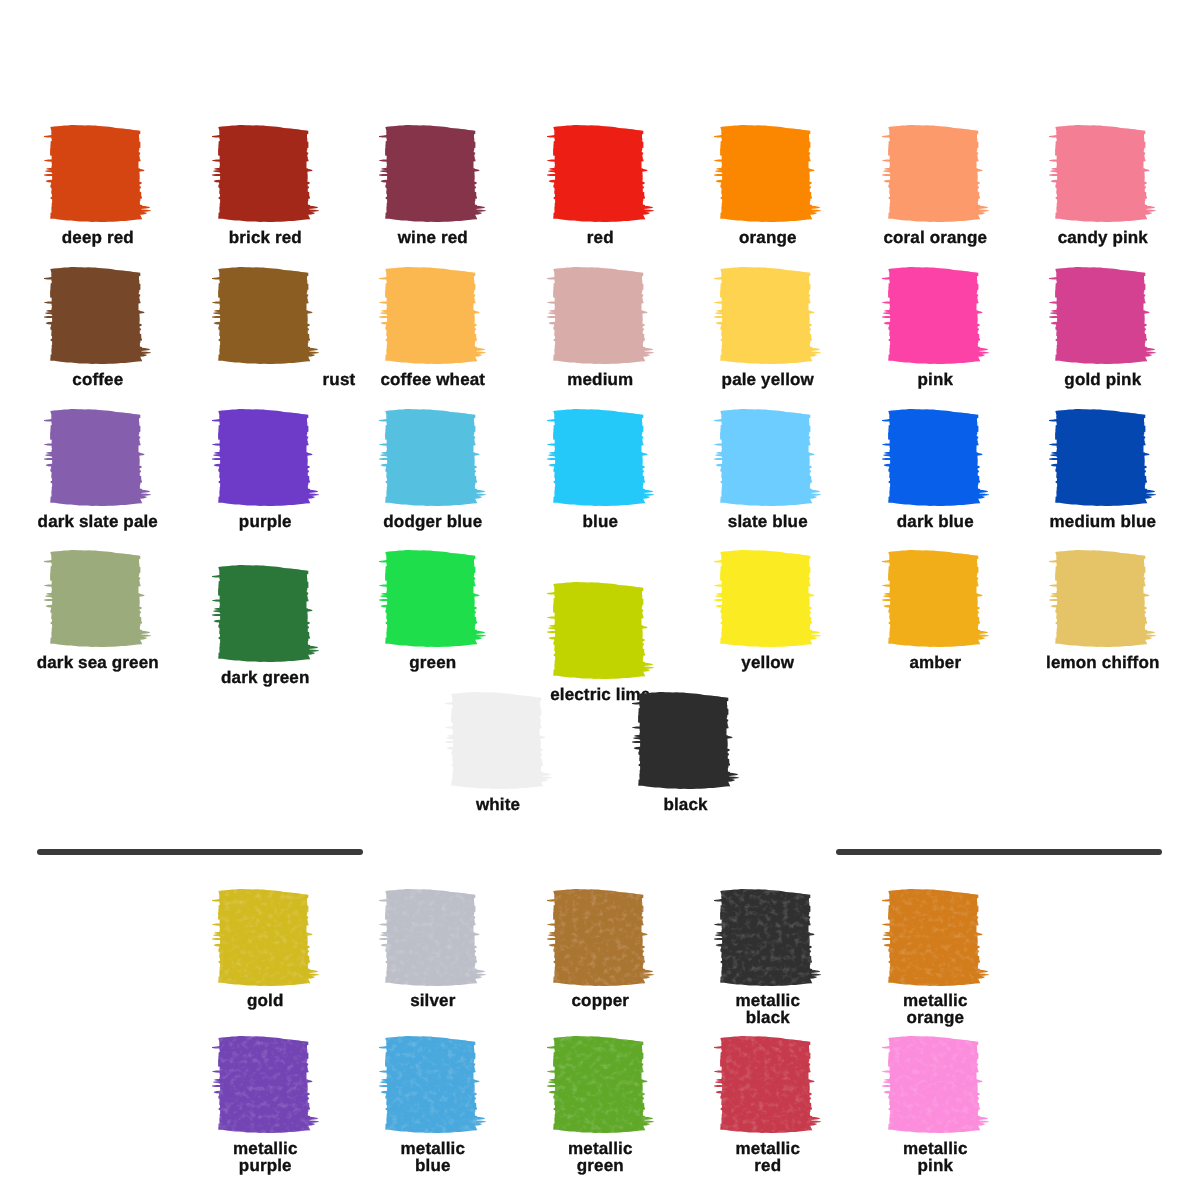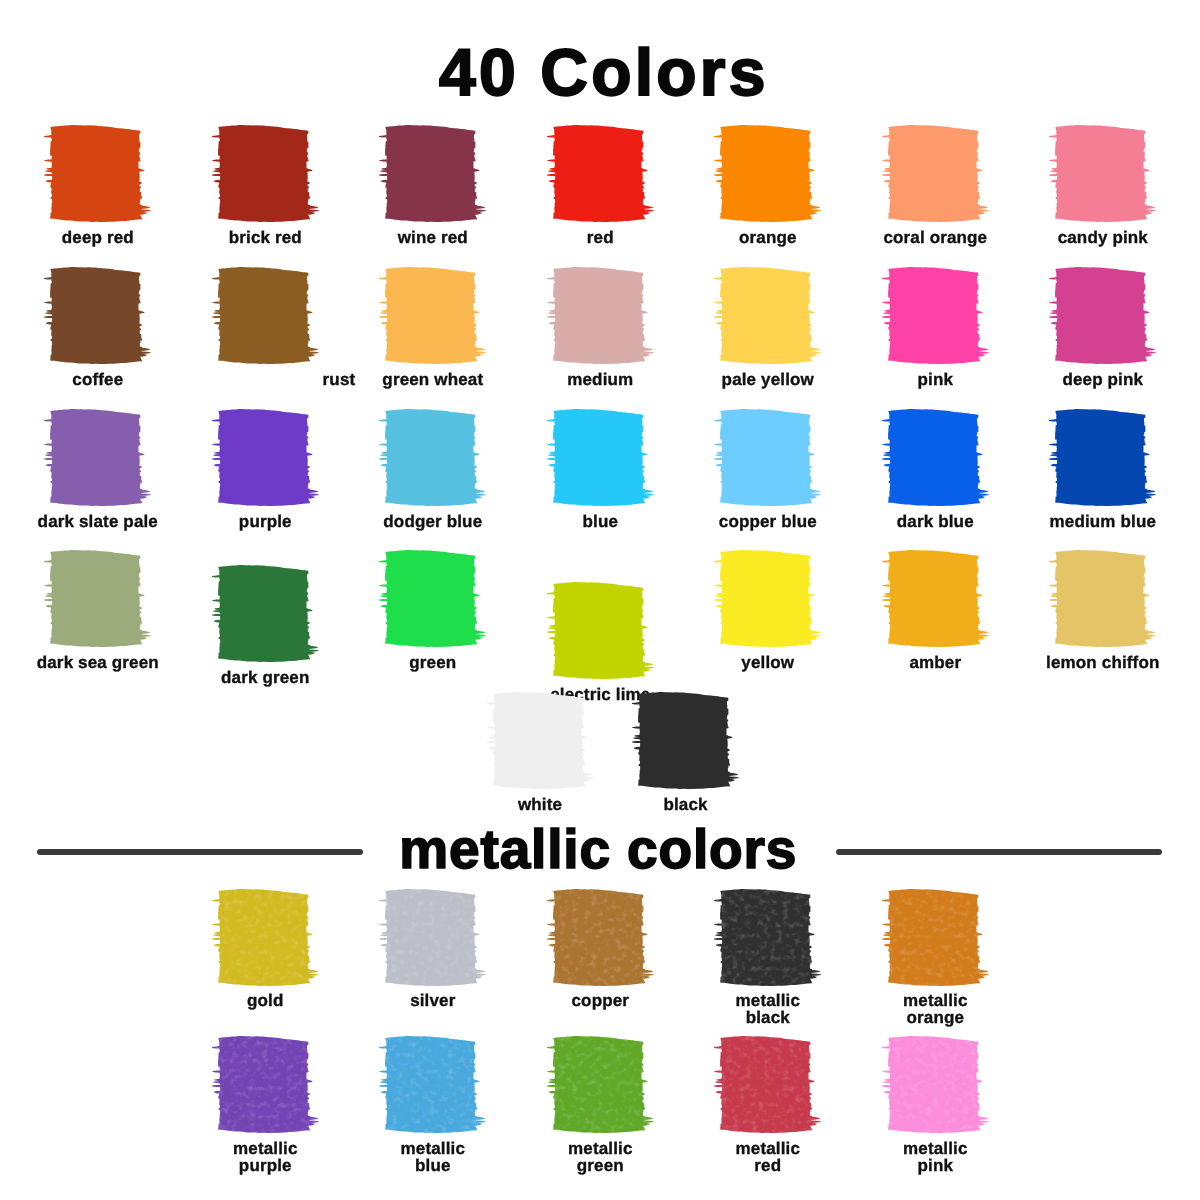--- a/index.html
+++ b/index.html
@@ -36,21 +36,20 @@
   }
   .rule{position:absolute;height:6.4px;border-radius:3.2px;background:#3A3A3A;}
   .rule.left{left:37px;top:848.6px;width:325.5px;}
   .rule.right{left:836px;top:848.6px;width:326px;}
 </style>
 </head>
 <body>
 
 <div id="page">
 
-  <div class="title">40 Colors</div>
 
   <div class="grid" id="grid">
       <div class="cell" style="left:7.799999999999997px;top:125px;width:180px;">
         <svg class="sw" width="107" height="97" viewBox="0 0 107 97" role="img">
           <path d="M6.3 1.9L9.7 1.5L13.2 1.2L16.7 0.9L20.1 0.6L23.6 0.5L27.0 0.0L30.5 0.1L34.0 0.3L37.4 0.2L40.9 0.4L44.4 0.2L47.8 0.5L51.3 0.6L54.7 1.0L58.2 1.3L61.7 1.4L65.1 1.8L68.6 2.2L72.0 2.9L75.5 3.2L79.0 3.4L82.4 4.1L85.9 4.3L89.4 5.0L92.8 5.2L96.3 5.7V9.0L95.0 9.3V12.8L95.3 13.1V16.6L96.4 16.9V18.9V19.2V22.7L95.3 23.0V25.3L94.8 25.6V27.3L96.2 27.6V29.3L95.4 29.6V31.8L95.8 32.1V34.3L96.5 34.6V36.3L94.5 36.6V39.7V40.0V43.2L96.1 43.4V44.0L97.9 44.2L100.3 44.9V45.9L96.6 46.5L95.4 46.8L95.7 51.1V51.4V54.2L95.5 54.5V56.7L97.5 57.0V59.0L95.7 59.3V61.2L96.9 61.5V63.3L95.8 63.6V66.8L97.2 67.1V69.3L97.3 69.6V71.4L98.0 71.7V73.4L96.4 73.7V75.8L95.9 76.1V79.6L98.0 79.9V80.8L100.7 81.1L105.7 82.0V82.9L99.8 83.7L96.8 84.1L98.0 84.5L102.9 84.7L107.0 85.4V86.0L101.4 86.7L97.2 87.0L97.0 86.8L99.9 87.0L102.7 87.8V88.6L99.4 89.4L96.2 89.7L98.3 94.3L97.8 94.5V94.0V94.2L93.7 94.5L89.5 95.0L85.3 95.6L81.2 96.0H77.0L72.9 96.5L68.7 96.7L64.5 96.8L60.4 96.9L56.2 97.0L52.1 96.8L47.9 96.9L43.7 96.6L39.6 96.5L35.4 96.4L31.2 96.1L27.1 95.6H22.9L18.8 95.0L14.6 94.5L10.4 93.8L6.3 93.7V91.3L6.5 91.0V87.8L7.5 87.5V85.2L7.4 84.9V81.7L7.7 81.4V78.1L8.1 77.8V74.3L6.7 74.0V72.1L8.0 71.8V69.2L7.3 69.0V65.9L7.5 65.6V62.9L6.4 62.6V59.7L7.1 59.5V57.5L3.9 57.3L1.9 56.6V55.7L4.5 55.0L8.1 54.8V51.1L3.2 50.9L0.1 50.4V49.6L4.1 49.1L8.5 48.9L7.3 47.2L4.0 47.0L1.3 46.4V45.8L4.5 45.3L8.5 45.0H6.5L4.4 44.8L2.4 44.3V43.6L5.2 43.1L7.3 42.9L8.0 39.0L7.6 38.7V36.7L3.8 36.5L0.1 35.8V35.3L4.3 34.6L7.6 34.4L7.7 30.8L6.1 30.5V27.1V26.8V23.5L6.4 23.2V19.7L6.6 19.4V16.4L7.7 16.1V14.2L7.4 13.9V12.6L3.6 12.4L0.0 11.9V10.9L4.5 10.4L7.4 10.1L7.2 6.8L7.5 6.6Z" fill="#D54512"></path>
         </svg>
         <div class="lab">deep red</div>
       </div>
       <div class="cell" style="left:175.3px;top:125px;width:180px;">
         <svg class="sw" width="107" height="97" viewBox="0 0 107 97" role="img">
@@ -97,21 +96,21 @@
       <div class="cell" style="left:175.3px;top:267px;width:180px;text-align:right;">
         <svg class="sw" width="107" height="97" viewBox="0 0 107 97" role="img">
           <path d="M6.3 1.9L9.7 1.5L13.2 1.2L16.7 0.9L20.1 0.6L23.6 0.5L27.0 0.0L30.5 0.1L34.0 0.3L37.4 0.2L40.9 0.4L44.4 0.2L47.8 0.5L51.3 0.6L54.7 1.0L58.2 1.3L61.7 1.4L65.1 1.8L68.6 2.2L72.0 2.9L75.5 3.2L79.0 3.4L82.4 4.1L85.9 4.3L89.4 5.0L92.8 5.2L96.3 5.7V9.0L95.0 9.3V12.8L95.3 13.1V16.6L96.4 16.9V18.9V19.2V22.7L95.3 23.0V25.3L94.8 25.6V27.3L96.2 27.6V29.3L95.4 29.6V31.8L95.8 32.1V34.3L96.5 34.6V36.3L94.5 36.6V39.7V40.0V43.2L96.1 43.4V44.0L97.9 44.2L100.3 44.9V45.9L96.6 46.5L95.4 46.8L95.7 51.1V51.4V54.2L95.5 54.5V56.7L97.5 57.0V59.0L95.7 59.3V61.2L96.9 61.5V63.3L95.8 63.6V66.8L97.2 67.1V69.3L97.3 69.6V71.4L98.0 71.7V73.4L96.4 73.7V75.8L95.9 76.1V79.6L98.0 79.9V80.8L100.7 81.1L105.7 82.0V82.9L99.8 83.7L96.8 84.1L98.0 84.5L102.9 84.7L107.0 85.4V86.0L101.4 86.7L97.2 87.0L97.0 86.8L99.9 87.0L102.7 87.8V88.6L99.4 89.4L96.2 89.7L98.3 94.3L97.8 94.5V94.0V94.2L93.7 94.5L89.5 95.0L85.3 95.6L81.2 96.0H77.0L72.9 96.5L68.7 96.7L64.5 96.8L60.4 96.9L56.2 97.0L52.1 96.8L47.9 96.9L43.7 96.6L39.6 96.5L35.4 96.4L31.2 96.1L27.1 95.6H22.9L18.8 95.0L14.6 94.5L10.4 93.8L6.3 93.7V91.3L6.5 91.0V87.8L7.5 87.5V85.2L7.4 84.9V81.7L7.7 81.4V78.1L8.1 77.8V74.3L6.7 74.0V72.1L8.0 71.8V69.2L7.3 69.0V65.9L7.5 65.6V62.9L6.4 62.6V59.7L7.1 59.5V57.5L3.9 57.3L1.9 56.6V55.7L4.5 55.0L8.1 54.8V51.1L3.2 50.9L0.1 50.4V49.6L4.1 49.1L8.5 48.9L7.3 47.2L4.0 47.0L1.3 46.4V45.8L4.5 45.3L8.5 45.0H6.5L4.4 44.8L2.4 44.3V43.6L5.2 43.1L7.3 42.9L8.0 39.0L7.6 38.7V36.7L3.8 36.5L0.1 35.8V35.3L4.3 34.6L7.6 34.4L7.7 30.8L6.1 30.5V27.1V26.8V23.5L6.4 23.2V19.7L6.6 19.4V16.4L7.7 16.1V14.2L7.4 13.9V12.6L3.6 12.4L0.0 11.9V10.9L4.5 10.4L7.4 10.1L7.2 6.8L7.5 6.6Z" fill="#8B5D23"></path>
         </svg>
         <div class="lab">rust</div>
       </div>
       <div class="cell" style="left:342.8px;top:267px;width:180px;">
         <svg class="sw" width="107" height="97" viewBox="0 0 107 97" role="img">
           <path d="M6.3 1.9L9.7 1.5L13.2 1.2L16.7 0.9L20.1 0.6L23.6 0.5L27.0 0.0L30.5 0.1L34.0 0.3L37.4 0.2L40.9 0.4L44.4 0.2L47.8 0.5L51.3 0.6L54.7 1.0L58.2 1.3L61.7 1.4L65.1 1.8L68.6 2.2L72.0 2.9L75.5 3.2L79.0 3.4L82.4 4.1L85.9 4.3L89.4 5.0L92.8 5.2L96.3 5.7V9.0L95.0 9.3V12.8L95.3 13.1V16.6L96.4 16.9V18.9V19.2V22.7L95.3 23.0V25.3L94.8 25.6V27.3L96.2 27.6V29.3L95.4 29.6V31.8L95.8 32.1V34.3L96.5 34.6V36.3L94.5 36.6V39.7V40.0V43.2L96.1 43.4V44.0L97.9 44.2L100.3 44.9V45.9L96.6 46.5L95.4 46.8L95.7 51.1V51.4V54.2L95.5 54.5V56.7L97.5 57.0V59.0L95.7 59.3V61.2L96.9 61.5V63.3L95.8 63.6V66.8L97.2 67.1V69.3L97.3 69.6V71.4L98.0 71.7V73.4L96.4 73.7V75.8L95.9 76.1V79.6L98.0 79.9V80.8L100.7 81.1L105.7 82.0V82.9L99.8 83.7L96.8 84.1L98.0 84.5L102.9 84.7L107.0 85.4V86.0L101.4 86.7L97.2 87.0L97.0 86.8L99.9 87.0L102.7 87.8V88.6L99.4 89.4L96.2 89.7L98.3 94.3L97.8 94.5V94.0V94.2L93.7 94.5L89.5 95.0L85.3 95.6L81.2 96.0H77.0L72.9 96.5L68.7 96.7L64.5 96.8L60.4 96.9L56.2 97.0L52.1 96.8L47.9 96.9L43.7 96.6L39.6 96.5L35.4 96.4L31.2 96.1L27.1 95.6H22.9L18.8 95.0L14.6 94.5L10.4 93.8L6.3 93.7V91.3L6.5 91.0V87.8L7.5 87.5V85.2L7.4 84.9V81.7L7.7 81.4V78.1L8.1 77.8V74.3L6.7 74.0V72.1L8.0 71.8V69.2L7.3 69.0V65.9L7.5 65.6V62.9L6.4 62.6V59.7L7.1 59.5V57.5L3.9 57.3L1.9 56.6V55.7L4.5 55.0L8.1 54.8V51.1L3.2 50.9L0.1 50.4V49.6L4.1 49.1L8.5 48.9L7.3 47.2L4.0 47.0L1.3 46.4V45.8L4.5 45.3L8.5 45.0H6.5L4.4 44.8L2.4 44.3V43.6L5.2 43.1L7.3 42.9L8.0 39.0L7.6 38.7V36.7L3.8 36.5L0.1 35.8V35.3L4.3 34.6L7.6 34.4L7.7 30.8L6.1 30.5V27.1V26.8V23.5L6.4 23.2V19.7L6.6 19.4V16.4L7.7 16.1V14.2L7.4 13.9V12.6L3.6 12.4L0.0 11.9V10.9L4.5 10.4L7.4 10.1L7.2 6.8L7.5 6.6Z" fill="#FBB750"></path>
         </svg>
-        <div class="lab">green wheat</div>
+        <div class="lab">coffee wheat</div>
       </div>
       <div class="cell" style="left:510.29999999999995px;top:267px;width:180px;">
         <svg class="sw" width="107" height="97" viewBox="0 0 107 97" role="img">
           <path d="M6.3 1.9L9.7 1.5L13.2 1.2L16.7 0.9L20.1 0.6L23.6 0.5L27.0 0.0L30.5 0.1L34.0 0.3L37.4 0.2L40.9 0.4L44.4 0.2L47.8 0.5L51.3 0.6L54.7 1.0L58.2 1.3L61.7 1.4L65.1 1.8L68.6 2.2L72.0 2.9L75.5 3.2L79.0 3.4L82.4 4.1L85.9 4.3L89.4 5.0L92.8 5.2L96.3 5.7V9.0L95.0 9.3V12.8L95.3 13.1V16.6L96.4 16.9V18.9V19.2V22.7L95.3 23.0V25.3L94.8 25.6V27.3L96.2 27.6V29.3L95.4 29.6V31.8L95.8 32.1V34.3L96.5 34.6V36.3L94.5 36.6V39.7V40.0V43.2L96.1 43.4V44.0L97.9 44.2L100.3 44.9V45.9L96.6 46.5L95.4 46.8L95.7 51.1V51.4V54.2L95.5 54.5V56.7L97.5 57.0V59.0L95.7 59.3V61.2L96.9 61.5V63.3L95.8 63.6V66.8L97.2 67.1V69.3L97.3 69.6V71.4L98.0 71.7V73.4L96.4 73.7V75.8L95.9 76.1V79.6L98.0 79.9V80.8L100.7 81.1L105.7 82.0V82.9L99.8 83.7L96.8 84.1L98.0 84.5L102.9 84.7L107.0 85.4V86.0L101.4 86.7L97.2 87.0L97.0 86.8L99.9 87.0L102.7 87.8V88.6L99.4 89.4L96.2 89.7L98.3 94.3L97.8 94.5V94.0V94.2L93.7 94.5L89.5 95.0L85.3 95.6L81.2 96.0H77.0L72.9 96.5L68.7 96.7L64.5 96.8L60.4 96.9L56.2 97.0L52.1 96.8L47.9 96.9L43.7 96.6L39.6 96.5L35.4 96.4L31.2 96.1L27.1 95.6H22.9L18.8 95.0L14.6 94.5L10.4 93.8L6.3 93.7V91.3L6.5 91.0V87.8L7.5 87.5V85.2L7.4 84.9V81.7L7.7 81.4V78.1L8.1 77.8V74.3L6.7 74.0V72.1L8.0 71.8V69.2L7.3 69.0V65.9L7.5 65.6V62.9L6.4 62.6V59.7L7.1 59.5V57.5L3.9 57.3L1.9 56.6V55.7L4.5 55.0L8.1 54.8V51.1L3.2 50.9L0.1 50.4V49.6L4.1 49.1L8.5 48.9L7.3 47.2L4.0 47.0L1.3 46.4V45.8L4.5 45.3L8.5 45.0H6.5L4.4 44.8L2.4 44.3V43.6L5.2 43.1L7.3 42.9L8.0 39.0L7.6 38.7V36.7L3.8 36.5L0.1 35.8V35.3L4.3 34.6L7.6 34.4L7.7 30.8L6.1 30.5V27.1V26.8V23.5L6.4 23.2V19.7L6.6 19.4V16.4L7.7 16.1V14.2L7.4 13.9V12.6L3.6 12.4L0.0 11.9V10.9L4.5 10.4L7.4 10.1L7.2 6.8L7.5 6.6Z" fill="#D8ACA8"></path>
         </svg>
         <div class="lab">medium</div>
       </div>
       <div class="cell" style="left:677.8px;top:267px;width:180px;">
         <svg class="sw" width="107" height="97" viewBox="0 0 107 97" role="img">
           <path d="M6.3 1.9L9.7 1.5L13.2 1.2L16.7 0.9L20.1 0.6L23.6 0.5L27.0 0.0L30.5 0.1L34.0 0.3L37.4 0.2L40.9 0.4L44.4 0.2L47.8 0.5L51.3 0.6L54.7 1.0L58.2 1.3L61.7 1.4L65.1 1.8L68.6 2.2L72.0 2.9L75.5 3.2L79.0 3.4L82.4 4.1L85.9 4.3L89.4 5.0L92.8 5.2L96.3 5.7V9.0L95.0 9.3V12.8L95.3 13.1V16.6L96.4 16.9V18.9V19.2V22.7L95.3 23.0V25.3L94.8 25.6V27.3L96.2 27.6V29.3L95.4 29.6V31.8L95.8 32.1V34.3L96.5 34.6V36.3L94.5 36.6V39.7V40.0V43.2L96.1 43.4V44.0L97.9 44.2L100.3 44.9V45.9L96.6 46.5L95.4 46.8L95.7 51.1V51.4V54.2L95.5 54.5V56.7L97.5 57.0V59.0L95.7 59.3V61.2L96.9 61.5V63.3L95.8 63.6V66.8L97.2 67.1V69.3L97.3 69.6V71.4L98.0 71.7V73.4L96.4 73.7V75.8L95.9 76.1V79.6L98.0 79.9V80.8L100.7 81.1L105.7 82.0V82.9L99.8 83.7L96.8 84.1L98.0 84.5L102.9 84.7L107.0 85.4V86.0L101.4 86.7L97.2 87.0L97.0 86.8L99.9 87.0L102.7 87.8V88.6L99.4 89.4L96.2 89.7L98.3 94.3L97.8 94.5V94.0V94.2L93.7 94.5L89.5 95.0L85.3 95.6L81.2 96.0H77.0L72.9 96.5L68.7 96.7L64.5 96.8L60.4 96.9L56.2 97.0L52.1 96.8L47.9 96.9L43.7 96.6L39.6 96.5L35.4 96.4L31.2 96.1L27.1 95.6H22.9L18.8 95.0L14.6 94.5L10.4 93.8L6.3 93.7V91.3L6.5 91.0V87.8L7.5 87.5V85.2L7.4 84.9V81.7L7.7 81.4V78.1L8.1 77.8V74.3L6.7 74.0V72.1L8.0 71.8V69.2L7.3 69.0V65.9L7.5 65.6V62.9L6.4 62.6V59.7L7.1 59.5V57.5L3.9 57.3L1.9 56.6V55.7L4.5 55.0L8.1 54.8V51.1L3.2 50.9L0.1 50.4V49.6L4.1 49.1L8.5 48.9L7.3 47.2L4.0 47.0L1.3 46.4V45.8L4.5 45.3L8.5 45.0H6.5L4.4 44.8L2.4 44.3V43.6L5.2 43.1L7.3 42.9L8.0 39.0L7.6 38.7V36.7L3.8 36.5L0.1 35.8V35.3L4.3 34.6L7.6 34.4L7.7 30.8L6.1 30.5V27.1V26.8V23.5L6.4 23.2V19.7L6.6 19.4V16.4L7.7 16.1V14.2L7.4 13.9V12.6L3.6 12.4L0.0 11.9V10.9L4.5 10.4L7.4 10.1L7.2 6.8L7.5 6.6Z" fill="#FED350"></path>
@@ -121,21 +120,21 @@
       <div class="cell" style="left:845.3px;top:267px;width:180px;">
         <svg class="sw" width="107" height="97" viewBox="0 0 107 97" role="img">
           <path d="M6.3 1.9L9.7 1.5L13.2 1.2L16.7 0.9L20.1 0.6L23.6 0.5L27.0 0.0L30.5 0.1L34.0 0.3L37.4 0.2L40.9 0.4L44.4 0.2L47.8 0.5L51.3 0.6L54.7 1.0L58.2 1.3L61.7 1.4L65.1 1.8L68.6 2.2L72.0 2.9L75.5 3.2L79.0 3.4L82.4 4.1L85.9 4.3L89.4 5.0L92.8 5.2L96.3 5.7V9.0L95.0 9.3V12.8L95.3 13.1V16.6L96.4 16.9V18.9V19.2V22.7L95.3 23.0V25.3L94.8 25.6V27.3L96.2 27.6V29.3L95.4 29.6V31.8L95.8 32.1V34.3L96.5 34.6V36.3L94.5 36.6V39.7V40.0V43.2L96.1 43.4V44.0L97.9 44.2L100.3 44.9V45.9L96.6 46.5L95.4 46.8L95.7 51.1V51.4V54.2L95.5 54.5V56.7L97.5 57.0V59.0L95.7 59.3V61.2L96.9 61.5V63.3L95.8 63.6V66.8L97.2 67.1V69.3L97.3 69.6V71.4L98.0 71.7V73.4L96.4 73.7V75.8L95.9 76.1V79.6L98.0 79.9V80.8L100.7 81.1L105.7 82.0V82.9L99.8 83.7L96.8 84.1L98.0 84.5L102.9 84.7L107.0 85.4V86.0L101.4 86.7L97.2 87.0L97.0 86.8L99.9 87.0L102.7 87.8V88.6L99.4 89.4L96.2 89.7L98.3 94.3L97.8 94.5V94.0V94.2L93.7 94.5L89.5 95.0L85.3 95.6L81.2 96.0H77.0L72.9 96.5L68.7 96.7L64.5 96.8L60.4 96.9L56.2 97.0L52.1 96.8L47.9 96.9L43.7 96.6L39.6 96.5L35.4 96.4L31.2 96.1L27.1 95.6H22.9L18.8 95.0L14.6 94.5L10.4 93.8L6.3 93.7V91.3L6.5 91.0V87.8L7.5 87.5V85.2L7.4 84.9V81.7L7.7 81.4V78.1L8.1 77.8V74.3L6.7 74.0V72.1L8.0 71.8V69.2L7.3 69.0V65.9L7.5 65.6V62.9L6.4 62.6V59.7L7.1 59.5V57.5L3.9 57.3L1.9 56.6V55.7L4.5 55.0L8.1 54.8V51.1L3.2 50.9L0.1 50.4V49.6L4.1 49.1L8.5 48.9L7.3 47.2L4.0 47.0L1.3 46.4V45.8L4.5 45.3L8.5 45.0H6.5L4.4 44.8L2.4 44.3V43.6L5.2 43.1L7.3 42.9L8.0 39.0L7.6 38.7V36.7L3.8 36.5L0.1 35.8V35.3L4.3 34.6L7.6 34.4L7.7 30.8L6.1 30.5V27.1V26.8V23.5L6.4 23.2V19.7L6.6 19.4V16.4L7.7 16.1V14.2L7.4 13.9V12.6L3.6 12.4L0.0 11.9V10.9L4.5 10.4L7.4 10.1L7.2 6.8L7.5 6.6Z" fill="#FD42A7"></path>
         </svg>
         <div class="lab">pink</div>
       </div>
       <div class="cell" style="left:1012.8px;top:267px;width:180px;">
         <svg class="sw" width="107" height="97" viewBox="0 0 107 97" role="img">
           <path d="M6.3 1.9L9.7 1.5L13.2 1.2L16.7 0.9L20.1 0.6L23.6 0.5L27.0 0.0L30.5 0.1L34.0 0.3L37.4 0.2L40.9 0.4L44.4 0.2L47.8 0.5L51.3 0.6L54.7 1.0L58.2 1.3L61.7 1.4L65.1 1.8L68.6 2.2L72.0 2.9L75.5 3.2L79.0 3.4L82.4 4.1L85.9 4.3L89.4 5.0L92.8 5.2L96.3 5.7V9.0L95.0 9.3V12.8L95.3 13.1V16.6L96.4 16.9V18.9V19.2V22.7L95.3 23.0V25.3L94.8 25.6V27.3L96.2 27.6V29.3L95.4 29.6V31.8L95.8 32.1V34.3L96.5 34.6V36.3L94.5 36.6V39.7V40.0V43.2L96.1 43.4V44.0L97.9 44.2L100.3 44.9V45.9L96.6 46.5L95.4 46.8L95.7 51.1V51.4V54.2L95.5 54.5V56.7L97.5 57.0V59.0L95.7 59.3V61.2L96.9 61.5V63.3L95.8 63.6V66.8L97.2 67.1V69.3L97.3 69.6V71.4L98.0 71.7V73.4L96.4 73.7V75.8L95.9 76.1V79.6L98.0 79.9V80.8L100.7 81.1L105.7 82.0V82.9L99.8 83.7L96.8 84.1L98.0 84.5L102.9 84.7L107.0 85.4V86.0L101.4 86.7L97.2 87.0L97.0 86.8L99.9 87.0L102.7 87.8V88.6L99.4 89.4L96.2 89.7L98.3 94.3L97.8 94.5V94.0V94.2L93.7 94.5L89.5 95.0L85.3 95.6L81.2 96.0H77.0L72.9 96.5L68.7 96.7L64.5 96.8L60.4 96.9L56.2 97.0L52.1 96.8L47.9 96.9L43.7 96.6L39.6 96.5L35.4 96.4L31.2 96.1L27.1 95.6H22.9L18.8 95.0L14.6 94.5L10.4 93.8L6.3 93.7V91.3L6.5 91.0V87.8L7.5 87.5V85.2L7.4 84.9V81.7L7.7 81.4V78.1L8.1 77.8V74.3L6.7 74.0V72.1L8.0 71.8V69.2L7.3 69.0V65.9L7.5 65.6V62.9L6.4 62.6V59.7L7.1 59.5V57.5L3.9 57.3L1.9 56.6V55.7L4.5 55.0L8.1 54.8V51.1L3.2 50.9L0.1 50.4V49.6L4.1 49.1L8.5 48.9L7.3 47.2L4.0 47.0L1.3 46.4V45.8L4.5 45.3L8.5 45.0H6.5L4.4 44.8L2.4 44.3V43.6L5.2 43.1L7.3 42.9L8.0 39.0L7.6 38.7V36.7L3.8 36.5L0.1 35.8V35.3L4.3 34.6L7.6 34.4L7.7 30.8L6.1 30.5V27.1V26.8V23.5L6.4 23.2V19.7L6.6 19.4V16.4L7.7 16.1V14.2L7.4 13.9V12.6L3.6 12.4L0.0 11.9V10.9L4.5 10.4L7.4 10.1L7.2 6.8L7.5 6.6Z" fill="#D34190"></path>
         </svg>
-        <div class="lab">deep pink</div>
+        <div class="lab">gold pink</div>
       </div>
       <div class="cell" style="left:7.799999999999997px;top:409px;width:180px;">
         <svg class="sw" width="107" height="97" viewBox="0 0 107 97" role="img">
           <path d="M6.3 1.9L9.7 1.5L13.2 1.2L16.7 0.9L20.1 0.6L23.6 0.5L27.0 0.0L30.5 0.1L34.0 0.3L37.4 0.2L40.9 0.4L44.4 0.2L47.8 0.5L51.3 0.6L54.7 1.0L58.2 1.3L61.7 1.4L65.1 1.8L68.6 2.2L72.0 2.9L75.5 3.2L79.0 3.4L82.4 4.1L85.9 4.3L89.4 5.0L92.8 5.2L96.3 5.7V9.0L95.0 9.3V12.8L95.3 13.1V16.6L96.4 16.9V18.9V19.2V22.7L95.3 23.0V25.3L94.8 25.6V27.3L96.2 27.6V29.3L95.4 29.6V31.8L95.8 32.1V34.3L96.5 34.6V36.3L94.5 36.6V39.7V40.0V43.2L96.1 43.4V44.0L97.9 44.2L100.3 44.9V45.9L96.6 46.5L95.4 46.8L95.7 51.1V51.4V54.2L95.5 54.5V56.7L97.5 57.0V59.0L95.7 59.3V61.2L96.9 61.5V63.3L95.8 63.6V66.8L97.2 67.1V69.3L97.3 69.6V71.4L98.0 71.7V73.4L96.4 73.7V75.8L95.9 76.1V79.6L98.0 79.9V80.8L100.7 81.1L105.7 82.0V82.9L99.8 83.7L96.8 84.1L98.0 84.5L102.9 84.7L107.0 85.4V86.0L101.4 86.7L97.2 87.0L97.0 86.8L99.9 87.0L102.7 87.8V88.6L99.4 89.4L96.2 89.7L98.3 94.3L97.8 94.5V94.0V94.2L93.7 94.5L89.5 95.0L85.3 95.6L81.2 96.0H77.0L72.9 96.5L68.7 96.7L64.5 96.8L60.4 96.9L56.2 97.0L52.1 96.8L47.9 96.9L43.7 96.6L39.6 96.5L35.4 96.4L31.2 96.1L27.1 95.6H22.9L18.8 95.0L14.6 94.5L10.4 93.8L6.3 93.7V91.3L6.5 91.0V87.8L7.5 87.5V85.2L7.4 84.9V81.7L7.7 81.4V78.1L8.1 77.8V74.3L6.7 74.0V72.1L8.0 71.8V69.2L7.3 69.0V65.9L7.5 65.6V62.9L6.4 62.6V59.7L7.1 59.5V57.5L3.9 57.3L1.9 56.6V55.7L4.5 55.0L8.1 54.8V51.1L3.2 50.9L0.1 50.4V49.6L4.1 49.1L8.5 48.9L7.3 47.2L4.0 47.0L1.3 46.4V45.8L4.5 45.3L8.5 45.0H6.5L4.4 44.8L2.4 44.3V43.6L5.2 43.1L7.3 42.9L8.0 39.0L7.6 38.7V36.7L3.8 36.5L0.1 35.8V35.3L4.3 34.6L7.6 34.4L7.7 30.8L6.1 30.5V27.1V26.8V23.5L6.4 23.2V19.7L6.6 19.4V16.4L7.7 16.1V14.2L7.4 13.9V12.6L3.6 12.4L0.0 11.9V10.9L4.5 10.4L7.4 10.1L7.2 6.8L7.5 6.6Z" fill="#855EAE"></path>
         </svg>
         <div class="lab">dark slate pale</div>
       </div>
       <div class="cell" style="left:175.3px;top:409px;width:180px;">
         <svg class="sw" width="107" height="97" viewBox="0 0 107 97" role="img">
           <path d="M6.3 1.9L9.7 1.5L13.2 1.2L16.7 0.9L20.1 0.6L23.6 0.5L27.0 0.0L30.5 0.1L34.0 0.3L37.4 0.2L40.9 0.4L44.4 0.2L47.8 0.5L51.3 0.6L54.7 1.0L58.2 1.3L61.7 1.4L65.1 1.8L68.6 2.2L72.0 2.9L75.5 3.2L79.0 3.4L82.4 4.1L85.9 4.3L89.4 5.0L92.8 5.2L96.3 5.7V9.0L95.0 9.3V12.8L95.3 13.1V16.6L96.4 16.9V18.9V19.2V22.7L95.3 23.0V25.3L94.8 25.6V27.3L96.2 27.6V29.3L95.4 29.6V31.8L95.8 32.1V34.3L96.5 34.6V36.3L94.5 36.6V39.7V40.0V43.2L96.1 43.4V44.0L97.9 44.2L100.3 44.9V45.9L96.6 46.5L95.4 46.8L95.7 51.1V51.4V54.2L95.5 54.5V56.7L97.5 57.0V59.0L95.7 59.3V61.2L96.9 61.5V63.3L95.8 63.6V66.8L97.2 67.1V69.3L97.3 69.6V71.4L98.0 71.7V73.4L96.4 73.7V75.8L95.9 76.1V79.6L98.0 79.9V80.8L100.7 81.1L105.7 82.0V82.9L99.8 83.7L96.8 84.1L98.0 84.5L102.9 84.7L107.0 85.4V86.0L101.4 86.7L97.2 87.0L97.0 86.8L99.9 87.0L102.7 87.8V88.6L99.4 89.4L96.2 89.7L98.3 94.3L97.8 94.5V94.0V94.2L93.7 94.5L89.5 95.0L85.3 95.6L81.2 96.0H77.0L72.9 96.5L68.7 96.7L64.5 96.8L60.4 96.9L56.2 97.0L52.1 96.8L47.9 96.9L43.7 96.6L39.6 96.5L35.4 96.4L31.2 96.1L27.1 95.6H22.9L18.8 95.0L14.6 94.5L10.4 93.8L6.3 93.7V91.3L6.5 91.0V87.8L7.5 87.5V85.2L7.4 84.9V81.7L7.7 81.4V78.1L8.1 77.8V74.3L6.7 74.0V72.1L8.0 71.8V69.2L7.3 69.0V65.9L7.5 65.6V62.9L6.4 62.6V59.7L7.1 59.5V57.5L3.9 57.3L1.9 56.6V55.7L4.5 55.0L8.1 54.8V51.1L3.2 50.9L0.1 50.4V49.6L4.1 49.1L8.5 48.9L7.3 47.2L4.0 47.0L1.3 46.4V45.8L4.5 45.3L8.5 45.0H6.5L4.4 44.8L2.4 44.3V43.6L5.2 43.1L7.3 42.9L8.0 39.0L7.6 38.7V36.7L3.8 36.5L0.1 35.8V35.3L4.3 34.6L7.6 34.4L7.7 30.8L6.1 30.5V27.1V26.8V23.5L6.4 23.2V19.7L6.6 19.4V16.4L7.7 16.1V14.2L7.4 13.9V12.6L3.6 12.4L0.0 11.9V10.9L4.5 10.4L7.4 10.1L7.2 6.8L7.5 6.6Z" fill="#6E3AC8"></path>
@@ -151,21 +150,21 @@
       <div class="cell" style="left:510.29999999999995px;top:409px;width:180px;">
         <svg class="sw" width="107" height="97" viewBox="0 0 107 97" role="img">
           <path d="M6.3 1.9L9.7 1.5L13.2 1.2L16.7 0.9L20.1 0.6L23.6 0.5L27.0 0.0L30.5 0.1L34.0 0.3L37.4 0.2L40.9 0.4L44.4 0.2L47.8 0.5L51.3 0.6L54.7 1.0L58.2 1.3L61.7 1.4L65.1 1.8L68.6 2.2L72.0 2.9L75.5 3.2L79.0 3.4L82.4 4.1L85.9 4.3L89.4 5.0L92.8 5.2L96.3 5.7V9.0L95.0 9.3V12.8L95.3 13.1V16.6L96.4 16.9V18.9V19.2V22.7L95.3 23.0V25.3L94.8 25.6V27.3L96.2 27.6V29.3L95.4 29.6V31.8L95.8 32.1V34.3L96.5 34.6V36.3L94.5 36.6V39.7V40.0V43.2L96.1 43.4V44.0L97.9 44.2L100.3 44.9V45.9L96.6 46.5L95.4 46.8L95.7 51.1V51.4V54.2L95.5 54.5V56.7L97.5 57.0V59.0L95.7 59.3V61.2L96.9 61.5V63.3L95.8 63.6V66.8L97.2 67.1V69.3L97.3 69.6V71.4L98.0 71.7V73.4L96.4 73.7V75.8L95.9 76.1V79.6L98.0 79.9V80.8L100.7 81.1L105.7 82.0V82.9L99.8 83.7L96.8 84.1L98.0 84.5L102.9 84.7L107.0 85.4V86.0L101.4 86.7L97.2 87.0L97.0 86.8L99.9 87.0L102.7 87.8V88.6L99.4 89.4L96.2 89.7L98.3 94.3L97.8 94.5V94.0V94.2L93.7 94.5L89.5 95.0L85.3 95.6L81.2 96.0H77.0L72.9 96.5L68.7 96.7L64.5 96.8L60.4 96.9L56.2 97.0L52.1 96.8L47.9 96.9L43.7 96.6L39.6 96.5L35.4 96.4L31.2 96.1L27.1 95.6H22.9L18.8 95.0L14.6 94.5L10.4 93.8L6.3 93.7V91.3L6.5 91.0V87.8L7.5 87.5V85.2L7.4 84.9V81.7L7.7 81.4V78.1L8.1 77.8V74.3L6.7 74.0V72.1L8.0 71.8V69.2L7.3 69.0V65.9L7.5 65.6V62.9L6.4 62.6V59.7L7.1 59.5V57.5L3.9 57.3L1.9 56.6V55.7L4.5 55.0L8.1 54.8V51.1L3.2 50.9L0.1 50.4V49.6L4.1 49.1L8.5 48.9L7.3 47.2L4.0 47.0L1.3 46.4V45.8L4.5 45.3L8.5 45.0H6.5L4.4 44.8L2.4 44.3V43.6L5.2 43.1L7.3 42.9L8.0 39.0L7.6 38.7V36.7L3.8 36.5L0.1 35.8V35.3L4.3 34.6L7.6 34.4L7.7 30.8L6.1 30.5V27.1V26.8V23.5L6.4 23.2V19.7L6.6 19.4V16.4L7.7 16.1V14.2L7.4 13.9V12.6L3.6 12.4L0.0 11.9V10.9L4.5 10.4L7.4 10.1L7.2 6.8L7.5 6.6Z" fill="#24C9FA"></path>
         </svg>
         <div class="lab">blue</div>
       </div>
       <div class="cell" style="left:677.8px;top:409px;width:180px;">
         <svg class="sw" width="107" height="97" viewBox="0 0 107 97" role="img">
           <path d="M6.3 1.9L9.7 1.5L13.2 1.2L16.7 0.9L20.1 0.6L23.6 0.5L27.0 0.0L30.5 0.1L34.0 0.3L37.4 0.2L40.9 0.4L44.4 0.2L47.8 0.5L51.3 0.6L54.7 1.0L58.2 1.3L61.7 1.4L65.1 1.8L68.6 2.2L72.0 2.9L75.5 3.2L79.0 3.4L82.4 4.1L85.9 4.3L89.4 5.0L92.8 5.2L96.3 5.7V9.0L95.0 9.3V12.8L95.3 13.1V16.6L96.4 16.9V18.9V19.2V22.7L95.3 23.0V25.3L94.8 25.6V27.3L96.2 27.6V29.3L95.4 29.6V31.8L95.8 32.1V34.3L96.5 34.6V36.3L94.5 36.6V39.7V40.0V43.2L96.1 43.4V44.0L97.9 44.2L100.3 44.9V45.9L96.6 46.5L95.4 46.8L95.7 51.1V51.4V54.2L95.5 54.5V56.7L97.5 57.0V59.0L95.7 59.3V61.2L96.9 61.5V63.3L95.8 63.6V66.8L97.2 67.1V69.3L97.3 69.6V71.4L98.0 71.7V73.4L96.4 73.7V75.8L95.9 76.1V79.6L98.0 79.9V80.8L100.7 81.1L105.7 82.0V82.9L99.8 83.7L96.8 84.1L98.0 84.5L102.9 84.7L107.0 85.4V86.0L101.4 86.7L97.2 87.0L97.0 86.8L99.9 87.0L102.7 87.8V88.6L99.4 89.4L96.2 89.7L98.3 94.3L97.8 94.5V94.0V94.2L93.7 94.5L89.5 95.0L85.3 95.6L81.2 96.0H77.0L72.9 96.5L68.7 96.7L64.5 96.8L60.4 96.9L56.2 97.0L52.1 96.8L47.9 96.9L43.7 96.6L39.6 96.5L35.4 96.4L31.2 96.1L27.1 95.6H22.9L18.8 95.0L14.6 94.5L10.4 93.8L6.3 93.7V91.3L6.5 91.0V87.8L7.5 87.5V85.2L7.4 84.9V81.7L7.7 81.4V78.1L8.1 77.8V74.3L6.7 74.0V72.1L8.0 71.8V69.2L7.3 69.0V65.9L7.5 65.6V62.9L6.4 62.6V59.7L7.1 59.5V57.5L3.9 57.3L1.9 56.6V55.7L4.5 55.0L8.1 54.8V51.1L3.2 50.9L0.1 50.4V49.6L4.1 49.1L8.5 48.9L7.3 47.2L4.0 47.0L1.3 46.4V45.8L4.5 45.3L8.5 45.0H6.5L4.4 44.8L2.4 44.3V43.6L5.2 43.1L7.3 42.9L8.0 39.0L7.6 38.7V36.7L3.8 36.5L0.1 35.8V35.3L4.3 34.6L7.6 34.4L7.7 30.8L6.1 30.5V27.1V26.8V23.5L6.4 23.2V19.7L6.6 19.4V16.4L7.7 16.1V14.2L7.4 13.9V12.6L3.6 12.4L0.0 11.9V10.9L4.5 10.4L7.4 10.1L7.2 6.8L7.5 6.6Z" fill="#6CCDFE"></path>
         </svg>
-        <div class="lab">copper blue</div>
+        <div class="lab">slate blue</div>
       </div>
       <div class="cell" style="left:845.3px;top:409px;width:180px;">
         <svg class="sw" width="107" height="97" viewBox="0 0 107 97" role="img">
           <path d="M6.3 1.9L9.7 1.5L13.2 1.2L16.7 0.9L20.1 0.6L23.6 0.5L27.0 0.0L30.5 0.1L34.0 0.3L37.4 0.2L40.9 0.4L44.4 0.2L47.8 0.5L51.3 0.6L54.7 1.0L58.2 1.3L61.7 1.4L65.1 1.8L68.6 2.2L72.0 2.9L75.5 3.2L79.0 3.4L82.4 4.1L85.9 4.3L89.4 5.0L92.8 5.2L96.3 5.7V9.0L95.0 9.3V12.8L95.3 13.1V16.6L96.4 16.9V18.9V19.2V22.7L95.3 23.0V25.3L94.8 25.6V27.3L96.2 27.6V29.3L95.4 29.6V31.8L95.8 32.1V34.3L96.5 34.6V36.3L94.5 36.6V39.7V40.0V43.2L96.1 43.4V44.0L97.9 44.2L100.3 44.9V45.9L96.6 46.5L95.4 46.8L95.7 51.1V51.4V54.2L95.5 54.5V56.7L97.5 57.0V59.0L95.7 59.3V61.2L96.9 61.5V63.3L95.8 63.6V66.8L97.2 67.1V69.3L97.3 69.6V71.4L98.0 71.7V73.4L96.4 73.7V75.8L95.9 76.1V79.6L98.0 79.9V80.8L100.7 81.1L105.7 82.0V82.9L99.8 83.7L96.8 84.1L98.0 84.5L102.9 84.7L107.0 85.4V86.0L101.4 86.7L97.2 87.0L97.0 86.8L99.9 87.0L102.7 87.8V88.6L99.4 89.4L96.2 89.7L98.3 94.3L97.8 94.5V94.0V94.2L93.7 94.5L89.5 95.0L85.3 95.6L81.2 96.0H77.0L72.9 96.5L68.7 96.7L64.5 96.8L60.4 96.9L56.2 97.0L52.1 96.8L47.9 96.9L43.7 96.6L39.6 96.5L35.4 96.4L31.2 96.1L27.1 95.6H22.9L18.8 95.0L14.6 94.5L10.4 93.8L6.3 93.7V91.3L6.5 91.0V87.8L7.5 87.5V85.2L7.4 84.9V81.7L7.7 81.4V78.1L8.1 77.8V74.3L6.7 74.0V72.1L8.0 71.8V69.2L7.3 69.0V65.9L7.5 65.6V62.9L6.4 62.6V59.7L7.1 59.5V57.5L3.9 57.3L1.9 56.6V55.7L4.5 55.0L8.1 54.8V51.1L3.2 50.9L0.1 50.4V49.6L4.1 49.1L8.5 48.9L7.3 47.2L4.0 47.0L1.3 46.4V45.8L4.5 45.3L8.5 45.0H6.5L4.4 44.8L2.4 44.3V43.6L5.2 43.1L7.3 42.9L8.0 39.0L7.6 38.7V36.7L3.8 36.5L0.1 35.8V35.3L4.3 34.6L7.6 34.4L7.7 30.8L6.1 30.5V27.1V26.8V23.5L6.4 23.2V19.7L6.6 19.4V16.4L7.7 16.1V14.2L7.4 13.9V12.6L3.6 12.4L0.0 11.9V10.9L4.5 10.4L7.4 10.1L7.2 6.8L7.5 6.6Z" fill="#075FEA"></path>
         </svg>
         <div class="lab">dark blue</div>
       </div>
       <div class="cell" style="left:1012.8px;top:409px;width:180px;">
         <svg class="sw" width="107" height="97" viewBox="0 0 107 97" role="img">
           <path d="M6.3 1.9L9.7 1.5L13.2 1.2L16.7 0.9L20.1 0.6L23.6 0.5L27.0 0.0L30.5 0.1L34.0 0.3L37.4 0.2L40.9 0.4L44.4 0.2L47.8 0.5L51.3 0.6L54.7 1.0L58.2 1.3L61.7 1.4L65.1 1.8L68.6 2.2L72.0 2.9L75.5 3.2L79.0 3.4L82.4 4.1L85.9 4.3L89.4 5.0L92.8 5.2L96.3 5.7V9.0L95.0 9.3V12.8L95.3 13.1V16.6L96.4 16.9V18.9V19.2V22.7L95.3 23.0V25.3L94.8 25.6V27.3L96.2 27.6V29.3L95.4 29.6V31.8L95.8 32.1V34.3L96.5 34.6V36.3L94.5 36.6V39.7V40.0V43.2L96.1 43.4V44.0L97.9 44.2L100.3 44.9V45.9L96.6 46.5L95.4 46.8L95.7 51.1V51.4V54.2L95.5 54.5V56.7L97.5 57.0V59.0L95.7 59.3V61.2L96.9 61.5V63.3L95.8 63.6V66.8L97.2 67.1V69.3L97.3 69.6V71.4L98.0 71.7V73.4L96.4 73.7V75.8L95.9 76.1V79.6L98.0 79.9V80.8L100.7 81.1L105.7 82.0V82.9L99.8 83.7L96.8 84.1L98.0 84.5L102.9 84.7L107.0 85.4V86.0L101.4 86.7L97.2 87.0L97.0 86.8L99.9 87.0L102.7 87.8V88.6L99.4 89.4L96.2 89.7L98.3 94.3L97.8 94.5V94.0V94.2L93.7 94.5L89.5 95.0L85.3 95.6L81.2 96.0H77.0L72.9 96.5L68.7 96.7L64.5 96.8L60.4 96.9L56.2 97.0L52.1 96.8L47.9 96.9L43.7 96.6L39.6 96.5L35.4 96.4L31.2 96.1L27.1 95.6H22.9L18.8 95.0L14.6 94.5L10.4 93.8L6.3 93.7V91.3L6.5 91.0V87.8L7.5 87.5V85.2L7.4 84.9V81.7L7.7 81.4V78.1L8.1 77.8V74.3L6.7 74.0V72.1L8.0 71.8V69.2L7.3 69.0V65.9L7.5 65.6V62.9L6.4 62.6V59.7L7.1 59.5V57.5L3.9 57.3L1.9 56.6V55.7L4.5 55.0L8.1 54.8V51.1L3.2 50.9L0.1 50.4V49.6L4.1 49.1L8.5 48.9L7.3 47.2L4.0 47.0L1.3 46.4V45.8L4.5 45.3L8.5 45.0H6.5L4.4 44.8L2.4 44.3V43.6L5.2 43.1L7.3 42.9L8.0 39.0L7.6 38.7V36.7L3.8 36.5L0.1 35.8V35.3L4.3 34.6L7.6 34.4L7.7 30.8L6.1 30.5V27.1V26.8V23.5L6.4 23.2V19.7L6.6 19.4V16.4L7.7 16.1V14.2L7.4 13.9V12.6L3.6 12.4L0.0 11.9V10.9L4.5 10.4L7.4 10.1L7.2 6.8L7.5 6.6Z" fill="#0447B0"></path>
@@ -207,21 +206,21 @@
           <path d="M6.3 1.9L9.7 1.5L13.2 1.2L16.7 0.9L20.1 0.6L23.6 0.5L27.0 0.0L30.5 0.1L34.0 0.3L37.4 0.2L40.9 0.4L44.4 0.2L47.8 0.5L51.3 0.6L54.7 1.0L58.2 1.3L61.7 1.4L65.1 1.8L68.6 2.2L72.0 2.9L75.5 3.2L79.0 3.4L82.4 4.1L85.9 4.3L89.4 5.0L92.8 5.2L96.3 5.7V9.0L95.0 9.3V12.8L95.3 13.1V16.6L96.4 16.9V18.9V19.2V22.7L95.3 23.0V25.3L94.8 25.6V27.3L96.2 27.6V29.3L95.4 29.6V31.8L95.8 32.1V34.3L96.5 34.6V36.3L94.5 36.6V39.7V40.0V43.2L96.1 43.4V44.0L97.9 44.2L100.3 44.9V45.9L96.6 46.5L95.4 46.8L95.7 51.1V51.4V54.2L95.5 54.5V56.7L97.5 57.0V59.0L95.7 59.3V61.2L96.9 61.5V63.3L95.8 63.6V66.8L97.2 67.1V69.3L97.3 69.6V71.4L98.0 71.7V73.4L96.4 73.7V75.8L95.9 76.1V79.6L98.0 79.9V80.8L100.7 81.1L105.7 82.0V82.9L99.8 83.7L96.8 84.1L98.0 84.5L102.9 84.7L107.0 85.4V86.0L101.4 86.7L97.2 87.0L97.0 86.8L99.9 87.0L102.7 87.8V88.6L99.4 89.4L96.2 89.7L98.3 94.3L97.8 94.5V94.0V94.2L93.7 94.5L89.5 95.0L85.3 95.6L81.2 96.0H77.0L72.9 96.5L68.7 96.7L64.5 96.8L60.4 96.9L56.2 97.0L52.1 96.8L47.9 96.9L43.7 96.6L39.6 96.5L35.4 96.4L31.2 96.1L27.1 95.6H22.9L18.8 95.0L14.6 94.5L10.4 93.8L6.3 93.7V91.3L6.5 91.0V87.8L7.5 87.5V85.2L7.4 84.9V81.7L7.7 81.4V78.1L8.1 77.8V74.3L6.7 74.0V72.1L8.0 71.8V69.2L7.3 69.0V65.9L7.5 65.6V62.9L6.4 62.6V59.7L7.1 59.5V57.5L3.9 57.3L1.9 56.6V55.7L4.5 55.0L8.1 54.8V51.1L3.2 50.9L0.1 50.4V49.6L4.1 49.1L8.5 48.9L7.3 47.2L4.0 47.0L1.3 46.4V45.8L4.5 45.3L8.5 45.0H6.5L4.4 44.8L2.4 44.3V43.6L5.2 43.1L7.3 42.9L8.0 39.0L7.6 38.7V36.7L3.8 36.5L0.1 35.8V35.3L4.3 34.6L7.6 34.4L7.7 30.8L6.1 30.5V27.1V26.8V23.5L6.4 23.2V19.7L6.6 19.4V16.4L7.7 16.1V14.2L7.4 13.9V12.6L3.6 12.4L0.0 11.9V10.9L4.5 10.4L7.4 10.1L7.2 6.8L7.5 6.6Z" fill="#F1AE19"></path>
         </svg>
         <div class="lab">amber</div>
       </div>
       <div class="cell" style="left:1012.8px;top:550px;width:180px;">
         <svg class="sw" width="107" height="97" viewBox="0 0 107 97" role="img">
           <path d="M6.3 1.9L9.7 1.5L13.2 1.2L16.7 0.9L20.1 0.6L23.6 0.5L27.0 0.0L30.5 0.1L34.0 0.3L37.4 0.2L40.9 0.4L44.4 0.2L47.8 0.5L51.3 0.6L54.7 1.0L58.2 1.3L61.7 1.4L65.1 1.8L68.6 2.2L72.0 2.9L75.5 3.2L79.0 3.4L82.4 4.1L85.9 4.3L89.4 5.0L92.8 5.2L96.3 5.7V9.0L95.0 9.3V12.8L95.3 13.1V16.6L96.4 16.9V18.9V19.2V22.7L95.3 23.0V25.3L94.8 25.6V27.3L96.2 27.6V29.3L95.4 29.6V31.8L95.8 32.1V34.3L96.5 34.6V36.3L94.5 36.6V39.7V40.0V43.2L96.1 43.4V44.0L97.9 44.2L100.3 44.9V45.9L96.6 46.5L95.4 46.8L95.7 51.1V51.4V54.2L95.5 54.5V56.7L97.5 57.0V59.0L95.7 59.3V61.2L96.9 61.5V63.3L95.8 63.6V66.8L97.2 67.1V69.3L97.3 69.6V71.4L98.0 71.7V73.4L96.4 73.7V75.8L95.9 76.1V79.6L98.0 79.9V80.8L100.7 81.1L105.7 82.0V82.9L99.8 83.7L96.8 84.1L98.0 84.5L102.9 84.7L107.0 85.4V86.0L101.4 86.7L97.2 87.0L97.0 86.8L99.9 87.0L102.7 87.8V88.6L99.4 89.4L96.2 89.7L98.3 94.3L97.8 94.5V94.0V94.2L93.7 94.5L89.5 95.0L85.3 95.6L81.2 96.0H77.0L72.9 96.5L68.7 96.7L64.5 96.8L60.4 96.9L56.2 97.0L52.1 96.8L47.9 96.9L43.7 96.6L39.6 96.5L35.4 96.4L31.2 96.1L27.1 95.6H22.9L18.8 95.0L14.6 94.5L10.4 93.8L6.3 93.7V91.3L6.5 91.0V87.8L7.5 87.5V85.2L7.4 84.9V81.7L7.7 81.4V78.1L8.1 77.8V74.3L6.7 74.0V72.1L8.0 71.8V69.2L7.3 69.0V65.9L7.5 65.6V62.9L6.4 62.6V59.7L7.1 59.5V57.5L3.9 57.3L1.9 56.6V55.7L4.5 55.0L8.1 54.8V51.1L3.2 50.9L0.1 50.4V49.6L4.1 49.1L8.5 48.9L7.3 47.2L4.0 47.0L1.3 46.4V45.8L4.5 45.3L8.5 45.0H6.5L4.4 44.8L2.4 44.3V43.6L5.2 43.1L7.3 42.9L8.0 39.0L7.6 38.7V36.7L3.8 36.5L0.1 35.8V35.3L4.3 34.6L7.6 34.4L7.7 30.8L6.1 30.5V27.1V26.8V23.5L6.4 23.2V19.7L6.6 19.4V16.4L7.7 16.1V14.2L7.4 13.9V12.6L3.6 12.4L0.0 11.9V10.9L4.5 10.4L7.4 10.1L7.2 6.8L7.5 6.6Z" fill="#E5C468"></path>
         </svg>
         <div class="lab">lemon chiffon</div>
       </div>
-      <div class="cell" style="left:450px;top:692px;width:180px;">
+      <div class="cell" style="left:408px;top:692px;width:180px;">
         <svg class="sw" width="107" height="97" viewBox="0 0 107 97" role="img">
           <path d="M6.3 1.9L9.7 1.5L13.2 1.2L16.7 0.9L20.1 0.6L23.6 0.5L27.0 0.0L30.5 0.1L34.0 0.3L37.4 0.2L40.9 0.4L44.4 0.2L47.8 0.5L51.3 0.6L54.7 1.0L58.2 1.3L61.7 1.4L65.1 1.8L68.6 2.2L72.0 2.9L75.5 3.2L79.0 3.4L82.4 4.1L85.9 4.3L89.4 5.0L92.8 5.2L96.3 5.7V9.0L95.0 9.3V12.8L95.3 13.1V16.6L96.4 16.9V18.9V19.2V22.7L95.3 23.0V25.3L94.8 25.6V27.3L96.2 27.6V29.3L95.4 29.6V31.8L95.8 32.1V34.3L96.5 34.6V36.3L94.5 36.6V39.7V40.0V43.2L96.1 43.4V44.0L97.9 44.2L100.3 44.9V45.9L96.6 46.5L95.4 46.8L95.7 51.1V51.4V54.2L95.5 54.5V56.7L97.5 57.0V59.0L95.7 59.3V61.2L96.9 61.5V63.3L95.8 63.6V66.8L97.2 67.1V69.3L97.3 69.6V71.4L98.0 71.7V73.4L96.4 73.7V75.8L95.9 76.1V79.6L98.0 79.9V80.8L100.7 81.1L105.7 82.0V82.9L99.8 83.7L96.8 84.1L98.0 84.5L102.9 84.7L107.0 85.4V86.0L101.4 86.7L97.2 87.0L97.0 86.8L99.9 87.0L102.7 87.8V88.6L99.4 89.4L96.2 89.7L98.3 94.3L97.8 94.5V94.0V94.2L93.7 94.5L89.5 95.0L85.3 95.6L81.2 96.0H77.0L72.9 96.5L68.7 96.7L64.5 96.8L60.4 96.9L56.2 97.0L52.1 96.8L47.9 96.9L43.7 96.6L39.6 96.5L35.4 96.4L31.2 96.1L27.1 95.6H22.9L18.8 95.0L14.6 94.5L10.4 93.8L6.3 93.7V91.3L6.5 91.0V87.8L7.5 87.5V85.2L7.4 84.9V81.7L7.7 81.4V78.1L8.1 77.8V74.3L6.7 74.0V72.1L8.0 71.8V69.2L7.3 69.0V65.9L7.5 65.6V62.9L6.4 62.6V59.7L7.1 59.5V57.5L3.9 57.3L1.9 56.6V55.7L4.5 55.0L8.1 54.8V51.1L3.2 50.9L0.1 50.4V49.6L4.1 49.1L8.5 48.9L7.3 47.2L4.0 47.0L1.3 46.4V45.8L4.5 45.3L8.5 45.0H6.5L4.4 44.8L2.4 44.3V43.6L5.2 43.1L7.3 42.9L8.0 39.0L7.6 38.7V36.7L3.8 36.5L0.1 35.8V35.3L4.3 34.6L7.6 34.4L7.7 30.8L6.1 30.5V27.1V26.8V23.5L6.4 23.2V19.7L6.6 19.4V16.4L7.7 16.1V14.2L7.4 13.9V12.6L3.6 12.4L0.0 11.9V10.9L4.5 10.4L7.4 10.1L7.2 6.8L7.5 6.6Z" fill="#EFEFEF"></path>
         </svg>
         <div class="lab">white</div>
       </div>
       <div class="cell" style="left:595.5px;top:692px;width:180px;">
         <svg class="sw" width="107" height="97" viewBox="0 0 107 97" role="img">
           <path d="M6.3 1.9L9.7 1.5L13.2 1.2L16.7 0.9L20.1 0.6L23.6 0.5L27.0 0.0L30.5 0.1L34.0 0.3L37.4 0.2L40.9 0.4L44.4 0.2L47.8 0.5L51.3 0.6L54.7 1.0L58.2 1.3L61.7 1.4L65.1 1.8L68.6 2.2L72.0 2.9L75.5 3.2L79.0 3.4L82.4 4.1L85.9 4.3L89.4 5.0L92.8 5.2L96.3 5.7V9.0L95.0 9.3V12.8L95.3 13.1V16.6L96.4 16.9V18.9V19.2V22.7L95.3 23.0V25.3L94.8 25.6V27.3L96.2 27.6V29.3L95.4 29.6V31.8L95.8 32.1V34.3L96.5 34.6V36.3L94.5 36.6V39.7V40.0V43.2L96.1 43.4V44.0L97.9 44.2L100.3 44.9V45.9L96.6 46.5L95.4 46.8L95.7 51.1V51.4V54.2L95.5 54.5V56.7L97.5 57.0V59.0L95.7 59.3V61.2L96.9 61.5V63.3L95.8 63.6V66.8L97.2 67.1V69.3L97.3 69.6V71.4L98.0 71.7V73.4L96.4 73.7V75.8L95.9 76.1V79.6L98.0 79.9V80.8L100.7 81.1L105.7 82.0V82.9L99.8 83.7L96.8 84.1L98.0 84.5L102.9 84.7L107.0 85.4V86.0L101.4 86.7L97.2 87.0L97.0 86.8L99.9 87.0L102.7 87.8V88.6L99.4 89.4L96.2 89.7L98.3 94.3L97.8 94.5V94.0V94.2L93.7 94.5L89.5 95.0L85.3 95.6L81.2 96.0H77.0L72.9 96.5L68.7 96.7L64.5 96.8L60.4 96.9L56.2 97.0L52.1 96.8L47.9 96.9L43.7 96.6L39.6 96.5L35.4 96.4L31.2 96.1L27.1 95.6H22.9L18.8 95.0L14.6 94.5L10.4 93.8L6.3 93.7V91.3L6.5 91.0V87.8L7.5 87.5V85.2L7.4 84.9V81.7L7.7 81.4V78.1L8.1 77.8V74.3L6.7 74.0V72.1L8.0 71.8V69.2L7.3 69.0V65.9L7.5 65.6V62.9L6.4 62.6V59.7L7.1 59.5V57.5L3.9 57.3L1.9 56.6V55.7L4.5 55.0L8.1 54.8V51.1L3.2 50.9L0.1 50.4V49.6L4.1 49.1L8.5 48.9L7.3 47.2L4.0 47.0L1.3 46.4V45.8L4.5 45.3L8.5 45.0H6.5L4.4 44.8L2.4 44.3V43.6L5.2 43.1L7.3 42.9L8.0 39.0L7.6 38.7V36.7L3.8 36.5L0.1 35.8V35.3L4.3 34.6L7.6 34.4L7.7 30.8L6.1 30.5V27.1V26.8V23.5L6.4 23.2V19.7L6.6 19.4V16.4L7.7 16.1V14.2L7.4 13.9V12.6L3.6 12.4L0.0 11.9V10.9L4.5 10.4L7.4 10.1L7.2 6.8L7.5 6.6Z" fill="#2D2D2D"></path>
         </svg>
         <div class="lab">black</div>
@@ -398,17 +397,16 @@
               </feMerge>
             </filter>
           </defs>
           <path d="M6.3 1.9L9.7 1.5L13.2 1.2L16.7 0.9L20.1 0.6L23.6 0.5L27.0 0.0L30.5 0.1L34.0 0.3L37.4 0.2L40.9 0.4L44.4 0.2L47.8 0.5L51.3 0.6L54.7 1.0L58.2 1.3L61.7 1.4L65.1 1.8L68.6 2.2L72.0 2.9L75.5 3.2L79.0 3.4L82.4 4.1L85.9 4.3L89.4 5.0L92.8 5.2L96.3 5.7V9.0L95.0 9.3V12.8L95.3 13.1V16.6L96.4 16.9V18.9V19.2V22.7L95.3 23.0V25.3L94.8 25.6V27.3L96.2 27.6V29.3L95.4 29.6V31.8L95.8 32.1V34.3L96.5 34.6V36.3L94.5 36.6V39.7V40.0V43.2L96.1 43.4V44.0L97.9 44.2L100.3 44.9V45.9L96.6 46.5L95.4 46.8L95.7 51.1V51.4V54.2L95.5 54.5V56.7L97.5 57.0V59.0L95.7 59.3V61.2L96.9 61.5V63.3L95.8 63.6V66.8L97.2 67.1V69.3L97.3 69.6V71.4L98.0 71.7V73.4L96.4 73.7V75.8L95.9 76.1V79.6L98.0 79.9V80.8L100.7 81.1L105.7 82.0V82.9L99.8 83.7L96.8 84.1L98.0 84.5L102.9 84.7L107.0 85.4V86.0L101.4 86.7L97.2 87.0L97.0 86.8L99.9 87.0L102.7 87.8V88.6L99.4 89.4L96.2 89.7L98.3 94.3L97.8 94.5V94.0V94.2L93.7 94.5L89.5 95.0L85.3 95.6L81.2 96.0H77.0L72.9 96.5L68.7 96.7L64.5 96.8L60.4 96.9L56.2 97.0L52.1 96.8L47.9 96.9L43.7 96.6L39.6 96.5L35.4 96.4L31.2 96.1L27.1 95.6H22.9L18.8 95.0L14.6 94.5L10.4 93.8L6.3 93.7V91.3L6.5 91.0V87.8L7.5 87.5V85.2L7.4 84.9V81.7L7.7 81.4V78.1L8.1 77.8V74.3L6.7 74.0V72.1L8.0 71.8V69.2L7.3 69.0V65.9L7.5 65.6V62.9L6.4 62.6V59.7L7.1 59.5V57.5L3.9 57.3L1.9 56.6V55.7L4.5 55.0L8.1 54.8V51.1L3.2 50.9L0.1 50.4V49.6L4.1 49.1L8.5 48.9L7.3 47.2L4.0 47.0L1.3 46.4V45.8L4.5 45.3L8.5 45.0H6.5L4.4 44.8L2.4 44.3V43.6L5.2 43.1L7.3 42.9L8.0 39.0L7.6 38.7V36.7L3.8 36.5L0.1 35.8V35.3L4.3 34.6L7.6 34.4L7.7 30.8L6.1 30.5V27.1V26.8V23.5L6.4 23.2V19.7L6.6 19.4V16.4L7.7 16.1V14.2L7.4 13.9V12.6L3.6 12.4L0.0 11.9V10.9L4.5 10.4L7.4 10.1L7.2 6.8L7.5 6.6Z" fill="#FC8CDC" filter="url(#sp39)"></path>
         </svg>
         <div class="lab two" style="white-space:pre-line">metallic
 pink</div>
       </div>
     </div>
 
-  <div class="mtitle">metallic colors</div>
   <div class="rule left"></div>
   <div class="rule right"></div>
 
 </div>
 
 </body></html>

